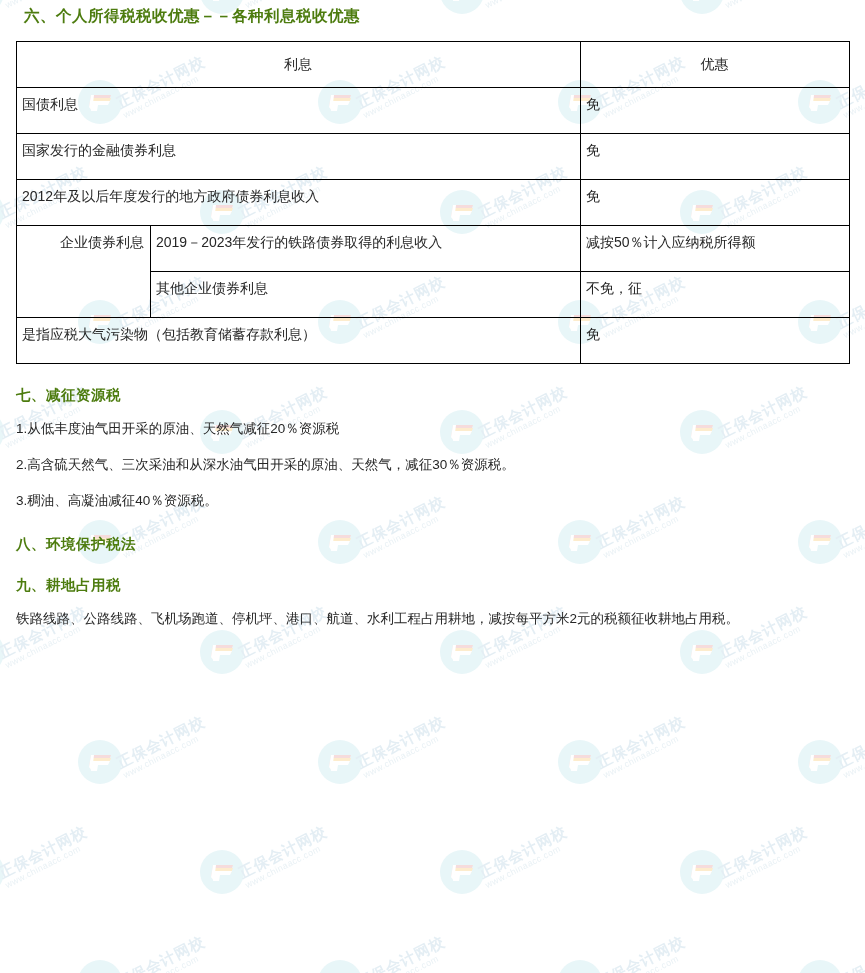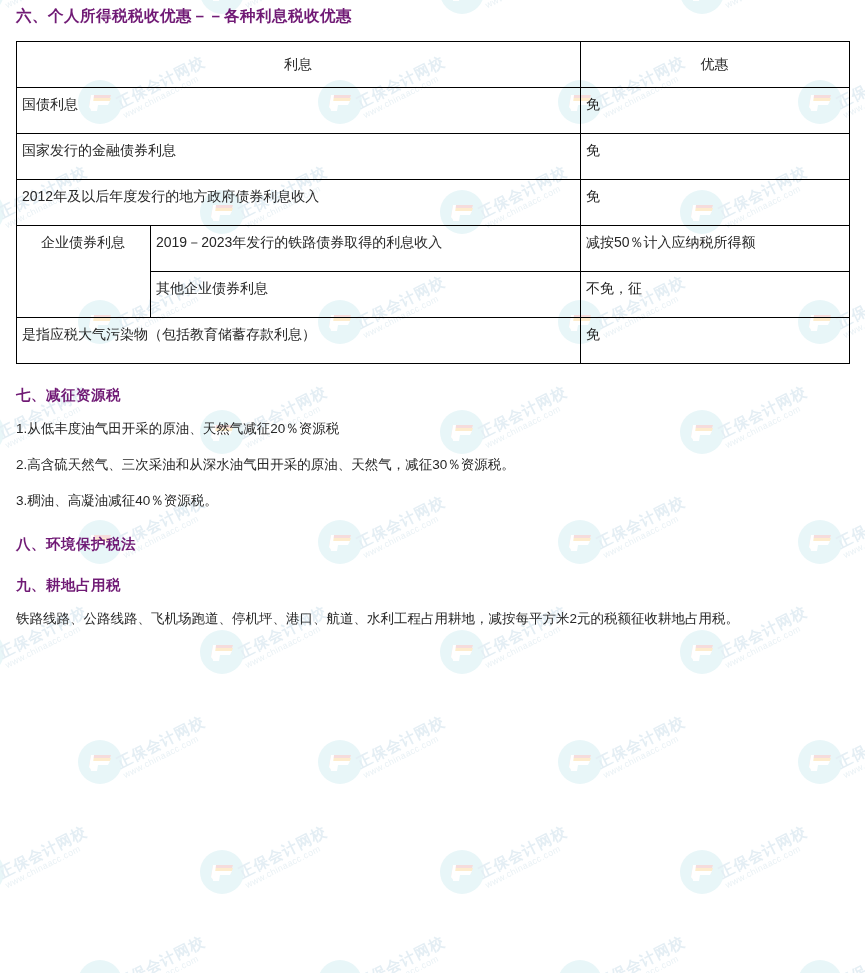--- a/index.html
+++ b/index.html
@@ -65,23 +65,23 @@
   
   #content {
     position: relative;
     z-index: 1;
     padding: 0;
   }
   h2.section-heading {
     font-family: "Liberation Serif", "DejaVu Serif", serif;
     font-size: 15.5px;
     font-weight: bold;
-    color: #701a75;
+    color: #4d7c0f;
     margin: 0;
-    padding: 6px 0 0 16px;
+    padding: 6px 0 0 24px;
     letter-spacing: 0.5px;
   }
   h2.section-heading.sub {
     font-size: 14.5px;
     padding-left: 16px;
   }
 
   
   .table-wrap { padding: 14px 16px 0 16px; }
   table.tax-table {
@@ -99,21 +99,21 @@
     background: transparent;
   }
   table.tax-table th {
     text-align: center;
     vertical-align: middle;
     height: 46px;
   }
   td.cell-item { height: 46px; }
   td.cell-merged {
     vertical-align: middle;
-    text-align: center;
+    text-align: right;
     font-family: Liberation Serif, serif;
   }
   col.c-sub   { width: 134px; }
   col.c-main  { width: 430px; }
   col.c-benefit { width: 269px; }
 
   
   .para-block { padding: 0 16px; }
   p.para {
     margin: 0;

